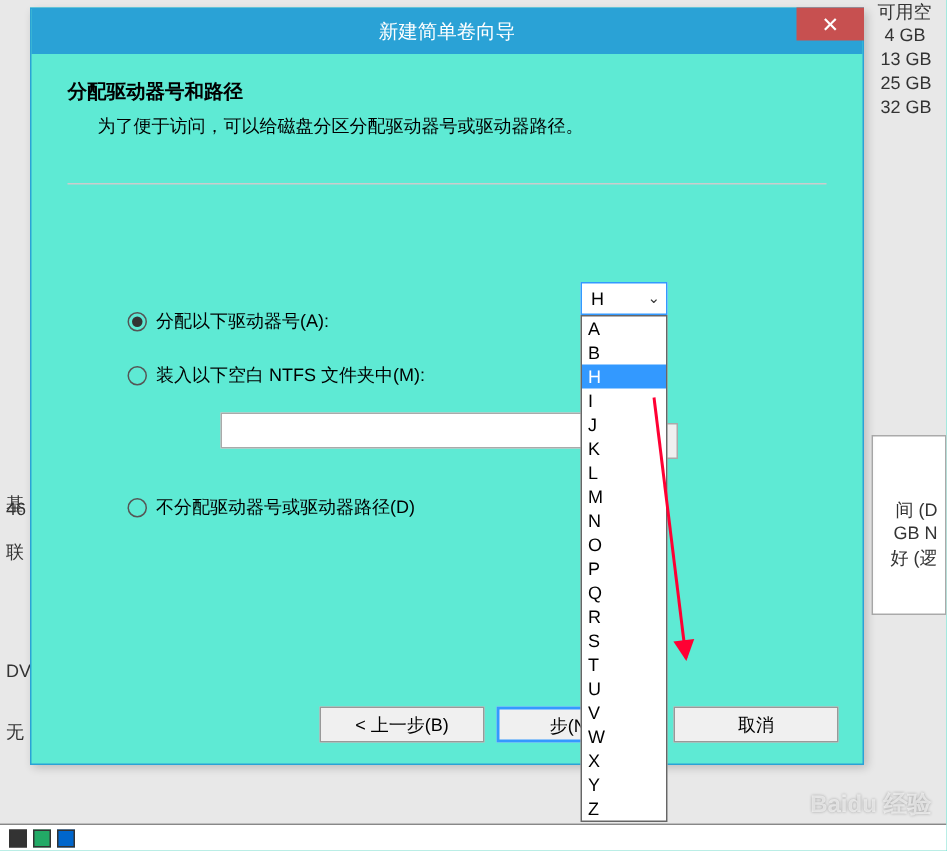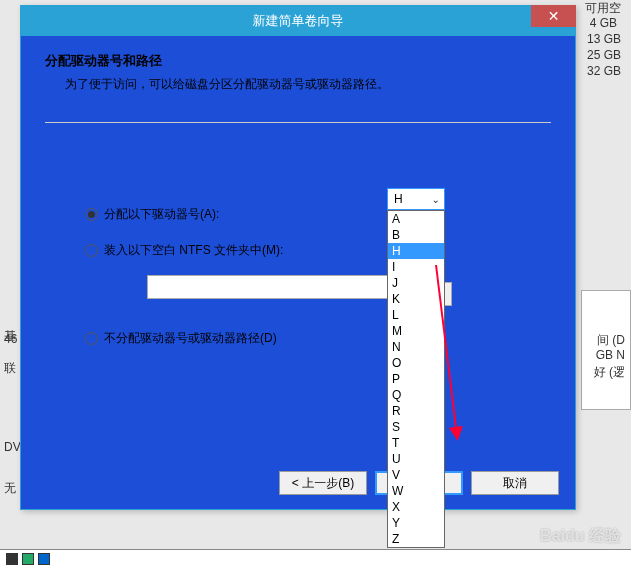--- a/index.html
+++ b/index.html
@@ -21,21 +21,21 @@
       position: absolute;
       font-size: 12px;
       color: #333;
     }
     .dialog {
       position: absolute;
       left: 20px;
       top: 5px;
       width: 556px;
       height: 505px;
-      background: #1d4ed8;
+      background: #5eead4;
       border: 1px solid #2aa2d6;
       box-shadow: 2px 2px 6px rgba(0,0,0,0.2);
     }
     .titlebar {
       height: 30px;
       background: #2aa2d6;
       display: flex;
       align-items: center;
       justify-content: center;
       position: relative;
@@ -159,21 +159,21 @@
       color: #fff;
     }
     .button-row {
       position: absolute;
       bottom: 14px;
       right: 16px;
       display: flex;
       gap: 8px;
     }
     .btn {
-      width: 88px;
+      width: 110px;
       height: 24px;
       border: 1px solid #999;
       background: #f0f0f0;
       line-height: 22px;
       text-align: center;
       font-size: 12px;
     }
     .btn.primary {
       border: 2px solid #3399ff;
     }

